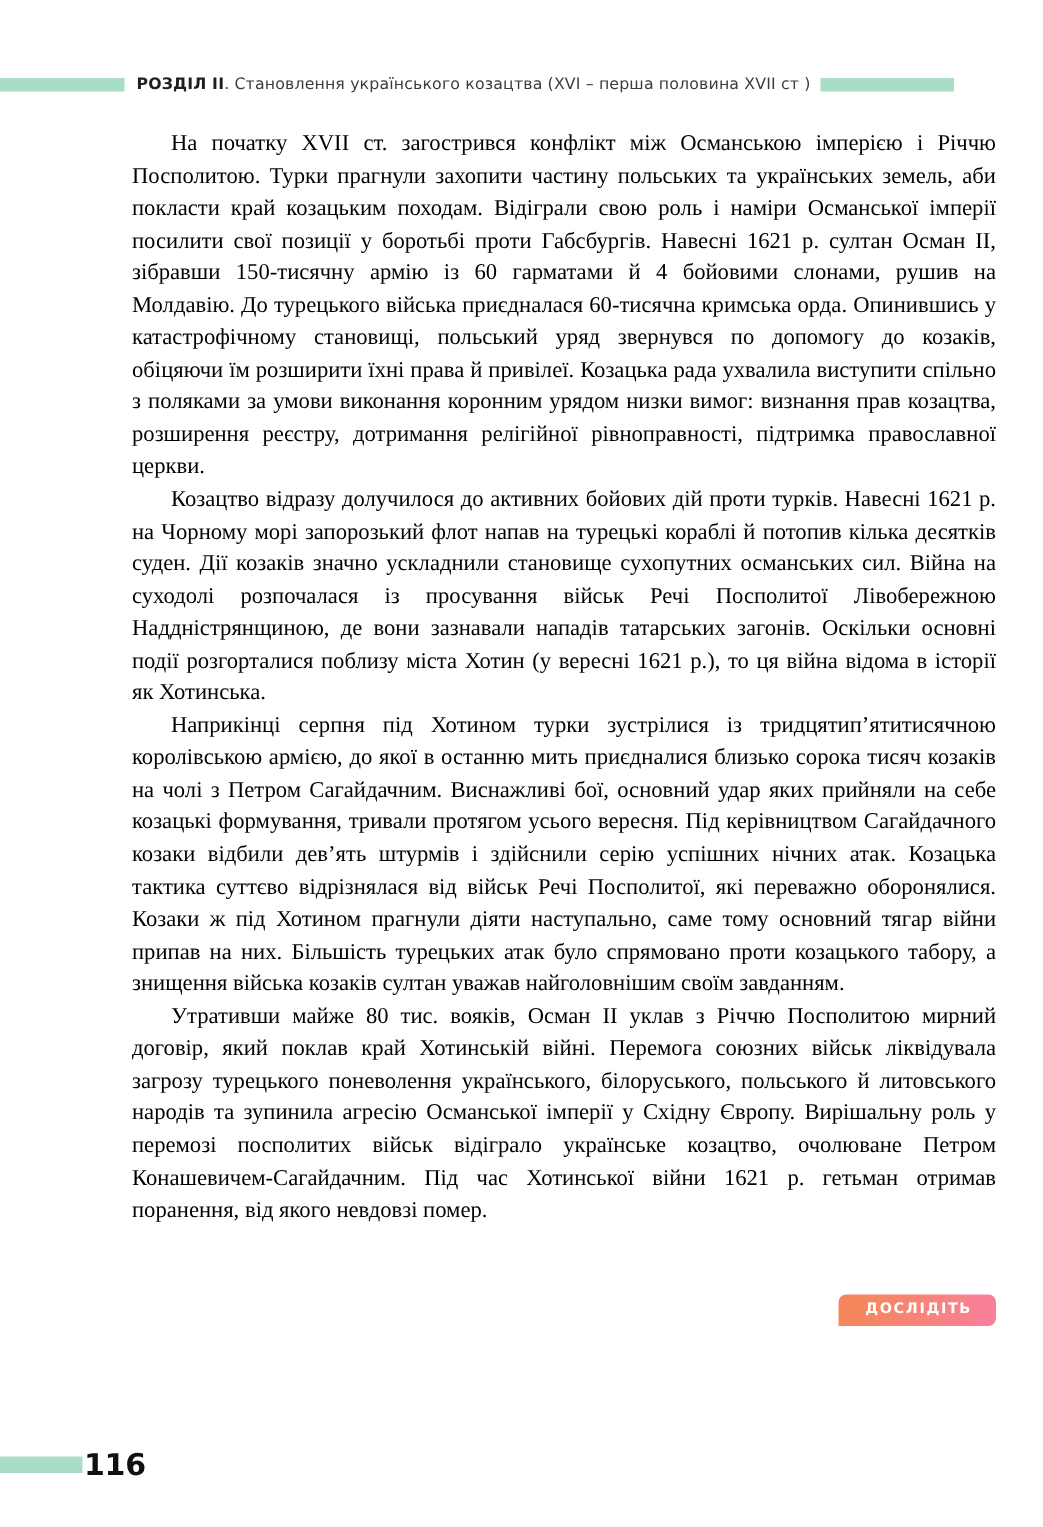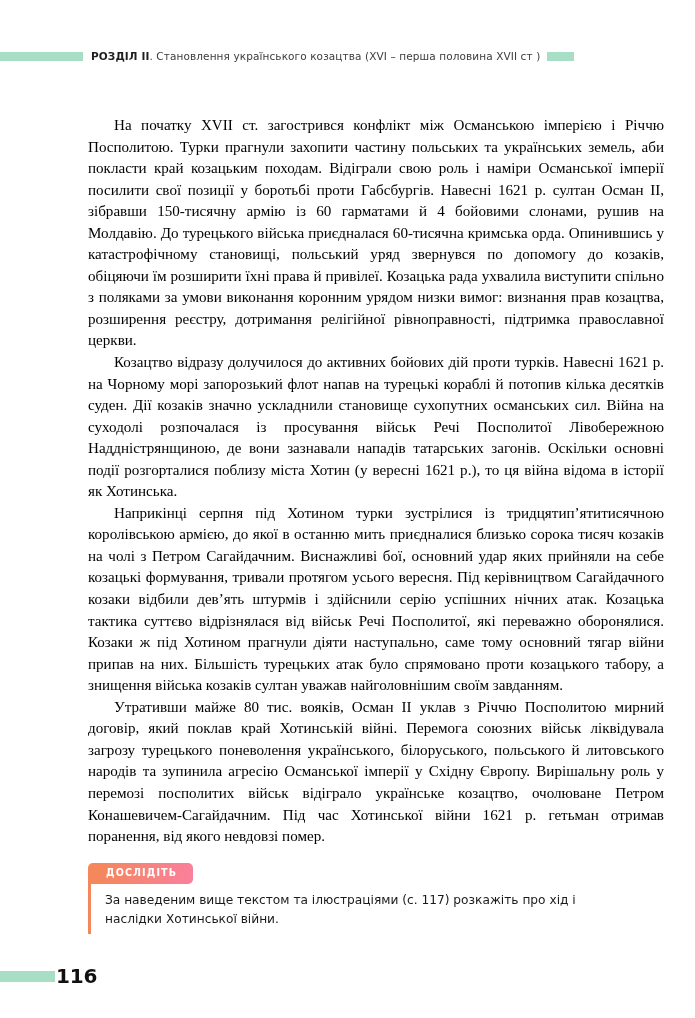--- a/index.html
+++ b/index.html
@@ -13,21 +13,21 @@
     font-family: "Liberation Serif", serif;
     overflow: hidden;
     position: relative;
   }
 
   
   .runhead {
     position: absolute;
     top: 46px;
     left: 0;
-    width: 574px;
+    width: 636px;
     height: 20px;
     display: flex;
     align-items: center;
   }
   .runhead-bar-left {
     width: 83px;
     height: 9px;
     background: #a8ddc6;
     flex: 0 0 auto;
   }
@@ -50,40 +50,40 @@
     flex: 1 1 auto;
     margin-right: 0px;
   }
 
   
   .column {
     position: absolute;
     left: 88px;
     top: 86px;
     width: 576px;
-    margin-top: 29px;
   }
   p.body-par {
     margin: 0;
     font-size: 15.1px;
     line-height: 21.55px;
     text-align: justify;
     text-indent: 26px;
     color: #000000;
     hyphens: manual;
     font-family: "Liberation Serif", serif;
   }
   p.body-par b { font-weight: normal; }
 
   
   .explore {
     position: absolute;
     left: 88px;
     top: 862px;
     width: 576px;
+    text-align: right;
   }
   .explore-tab {
     display: inline-block;
     background: linear-gradient(100deg, #f4875c 0%, #f4875c 12%, #fa7f9e 100%);
     color: #ffffff;
     font-family: "DejaVu Sans", sans-serif;
     font-size: 9.6px;
     font-weight: bold;
     letter-spacing: 1.1px;
     padding: 5px 16px 6px 18px;
@@ -149,21 +149,18 @@
   <p class="body-par"><span>Козацтво відразу долучилося до активних бойових дій проти турків. Навесні 1621 р. на Чорному морі запорозький флот напав на турецькі кораблі й потопив кілька десятків суден. Дії козаків значно ускладнили становище сухопутних османських сил. Війна на суходолі розпочалася із просування військ Речі Посполитої Лівобережною Наддністрянщиною, де вони зазнавали нападів татарських загонів. Оскільки основні події розгорталися поблизу міста Хотин (у вересні </span><b>1621 р.</b><span>), то ця війна відома в історії як </span><b>Хотинська</b><span>.</span></p>
 
   <p class="body-par">Наприкінці серпня під Хотином турки зустрілися із тридцятип’ятитисячною королівською армією, до якої в останню мить приєдналися близько сорока тисяч козаків на чолі з Петром Сагайдачним. Виснажливі бої, основний удар яких прийняли на себе козацькі формування, тривали протягом усього вересня. Під керівництвом Сагайдачного козаки відбили дев’ять штурмів і здійснили серію успішних нічних атак. Козацька тактика суттєво відрізнялася від військ Речі Посполитої, які переважно оборонялися. Козаки ж під Хотином прагнули діяти наступально, саме тому основний тягар війни припав на них. Більшість турецьких атак було спрямовано проти козацького табору, а знищення війська козаків султан уважав найголовнішим своїм завданням.</p>
 
   <p class="body-par">Утративши майже 80 тис. вояків, Осман II уклав з Річчю Посполитою мирний договір, який поклав край Хотинській війні. Перемога союзних військ ліквідувала загрозу турецького поневолення українського, білоруського, польського й литовського народів та зупинила агресію Османської імперії у Східну Європу. Вирішальну роль у перемозі посполитих військ відіграло українське козацтво, очолюване Петром Конашевичем-Сагайдачним. Під час Хотинської війни 1621 р. гетьман отримав поранення, від якого невдовзі помер.</p>
 
 </div>
 
 <div class="explore">
   <div class="explore-tab">ДОСЛІДІТЬ</div>
-  <div class="explore-body">
-    <div class="explore-text">За наведеним вище текстом та ілюстраціями (с. 117) розкажіть про хід і наслідки Хотинської війни.</div>
-  </div>
 </div>
 
 <div class="folio">
   <div class="folio-bar"></div>
   <div class="folio-num">116</div>
 </div>
 
 </body></html>

